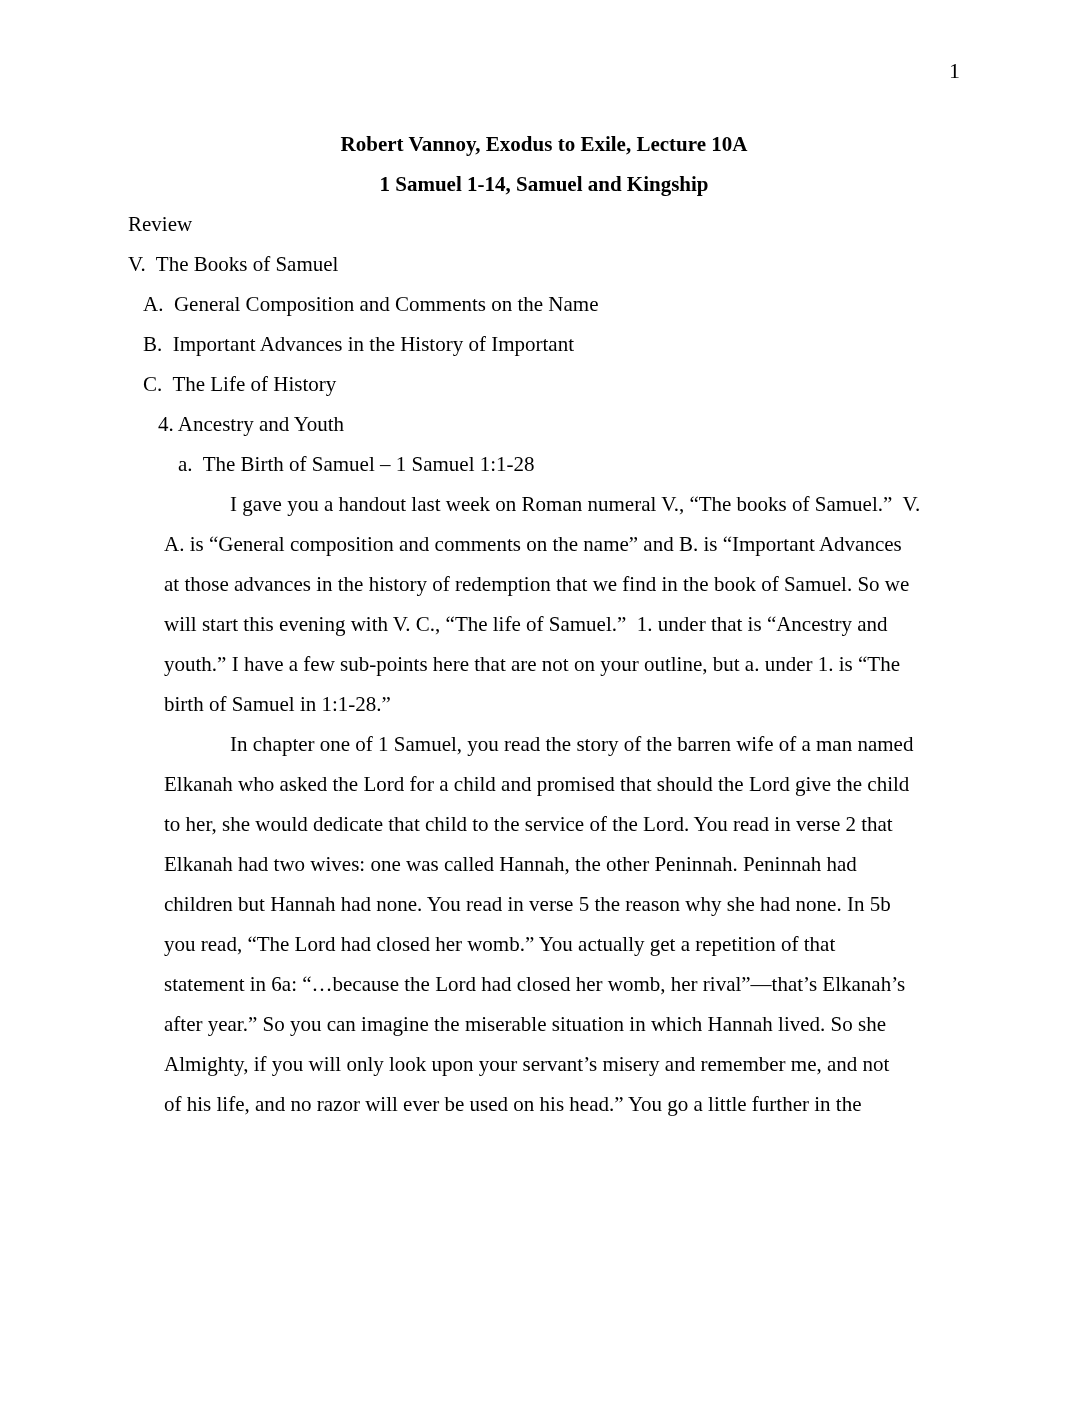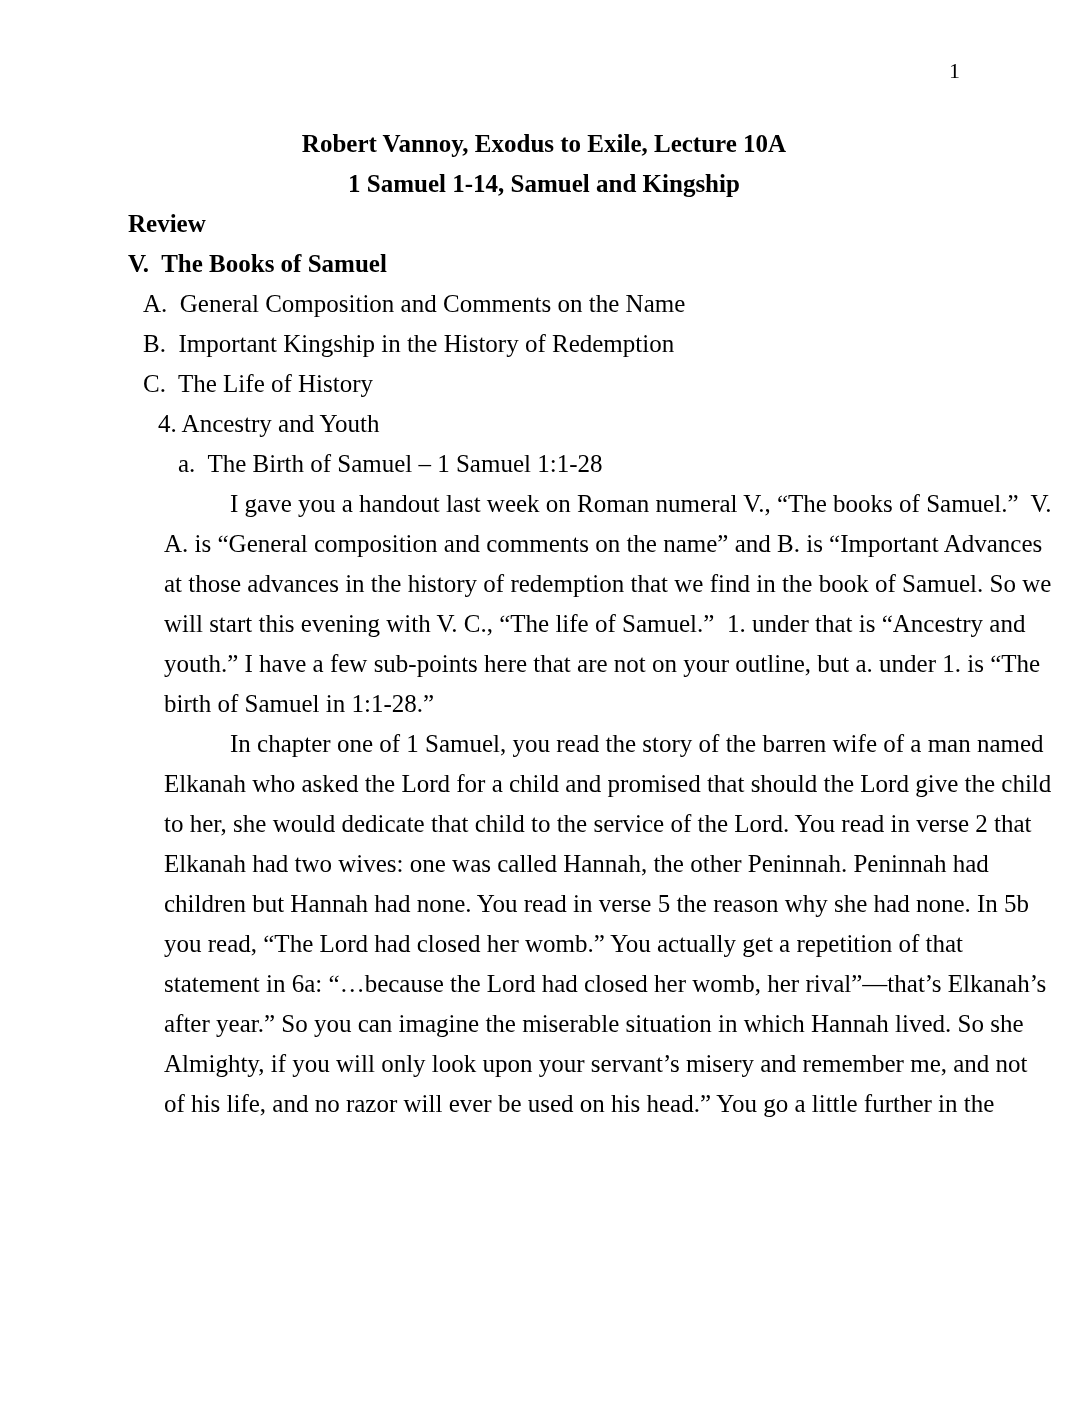--- a/index.html
+++ b/index.html
@@ -22,32 +22,32 @@
     width: 832px;
     text-align: right;
     font-size: 22px;
     line-height: 30px;
   }
   .content {
     position: absolute;
     left: 128px;
     top: 124px;
     width: 832px;
-    font-size: 25px;
+    font-size: 21px;
     line-height: 40px;
   }
   .title {
     font-weight: bold;
     text-align: center;
     white-space: pre;
   }
   .outline-item {
     white-space: pre;
   }
-  .indent-0 { padding-left: 0; font-weight: bold; }
+  .indent-0 { padding-left: 0; }
   .indent-1 { padding-left: 15px; }
   .indent-2 { padding-left: 30px; }
   .indent-3 { padding-left: 50px; }
   .paragraph div.line {
     white-space: pre;
     margin-left: 36px;
   }
   .paragraph div.line:first-of-type {
     text-indent: 66px;
   }
@@ -61,21 +61,21 @@
   <div class="content">
     <div class="title">Robert Vannoy, Exodus to Exile, Lecture 10A</div>
     <div class="title">1 Samuel 1-14, Samuel and Kingship</div>
 
     <div class="outline-item indent-0">Review</div>
 
     <div>
 
     <div class="outline-item indent-0">V.  The Books of Samuel</div>
         <div class="outline-item indent-1">A.  General Composition and Comments on the Name</div>
-        <div class="outline-item indent-1">B.  Important Kingship in the History of Redemption</div>
+        <div class="outline-item indent-1">B.  Important Advances in the History of Important</div>
         <div class="outline-item indent-1">C.  The Life of History</div>
         <div class="outline-item indent-2">4. Ancestry and Youth</div>
         <div class="outline-item indent-3">a.  The Birth of Samuel – 1 Samuel 1:1-28</div>
       </div>
 
     <div class="paragraph">
 
     <div class="line">I gave you a handout last week on Roman numeral V., “The books of Samuel.”  V.</div>
         <div class="line">A. is “General composition and comments on the name” and B. is “Important Advances</div>
         <div class="line">at those advances in the history of redemption that we find in the book of Samuel. So we</div>

